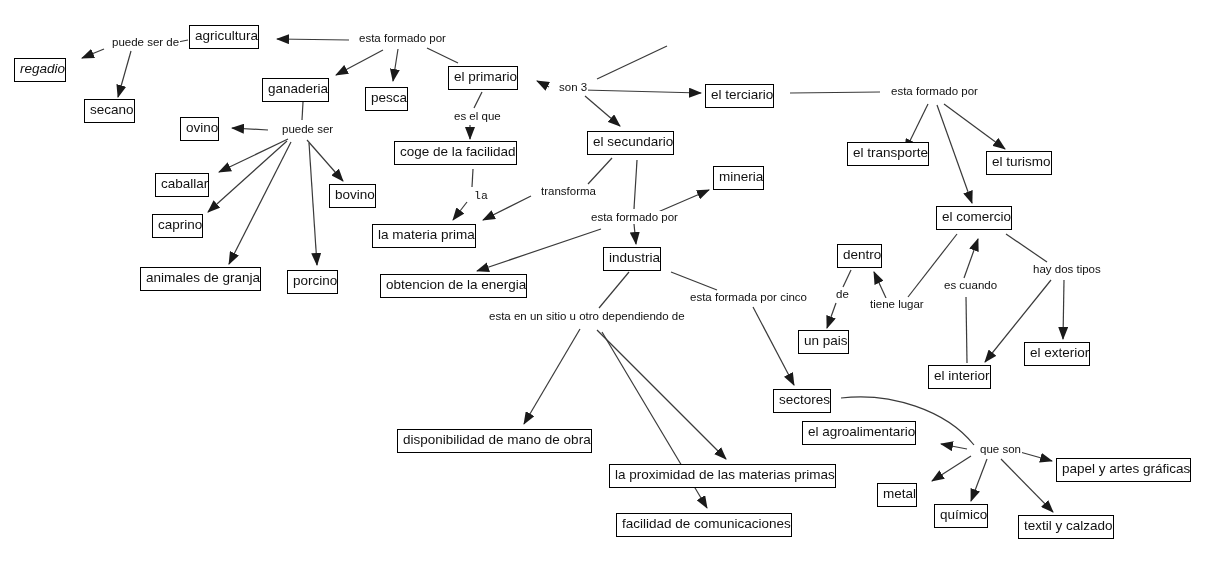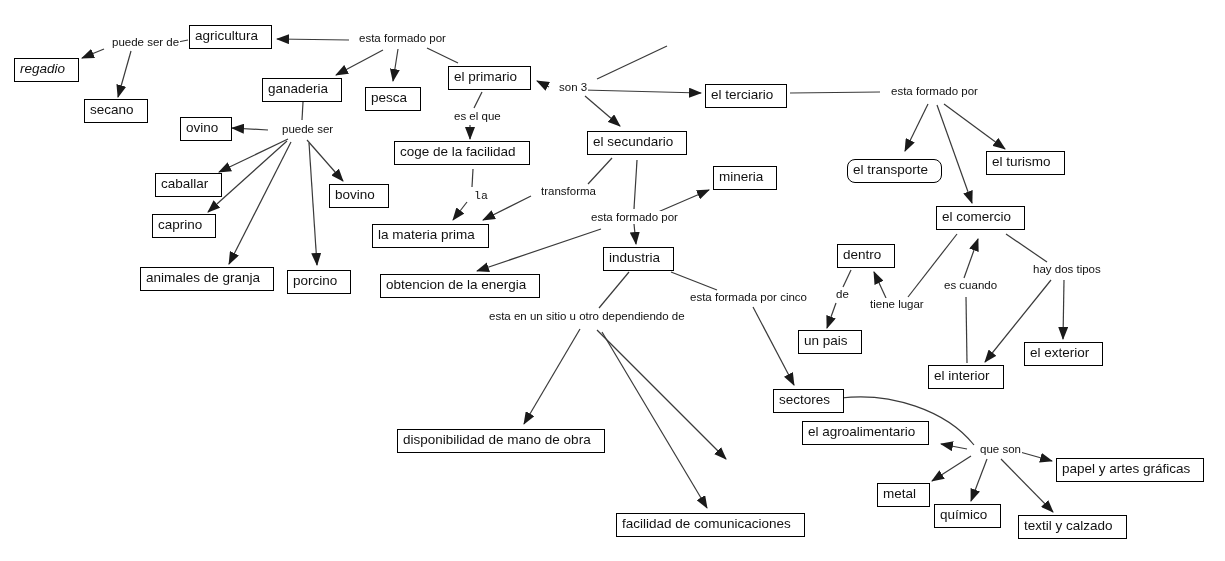--- a/index.html
+++ b/index.html
@@ -3,21 +3,21 @@
 <meta charset="utf-8">
 <style>
   html,body{margin:0;padding:0;background:#ffffff;}
   .canvas{
     position:relative;width:1225px;height:561px;background:#ffffff;
     font-family:"Liberation Sans",sans-serif;overflow:hidden;
   }
   svg.edges{position:absolute;left:0;top:0;pointer-events:none;}
   .node{
     position:absolute;border:1px solid #000;background:#fff;color:#111;
-    padding:2px 13px 3px 5px;font-size:13.5px;line-height:1.25;white-space:nowrap;
+    padding:2px 0 3px 5px;font-size:13.5px;line-height:1.25;white-space:nowrap;
     box-sizing:border-box;
   }
   .title-node{font-size:15px;letter-spacing:.3px;padding:2px 7px 3px 7px;}
   .link-label{
     position:absolute;color:#111;font-size:11.5px;line-height:1.1;
     white-space:nowrap;background:#fff;padding:0 1px;margin-left:7px;
   }
 </style>
 </head>
 <body>
@@ -96,28 +96,29 @@
     <div class="node" style="left: 152px; top: 214px;">caprino</div>
     <div class="node" style="left: 329px; top: 184px;">bovino</div>
     <div class="node" style="left: 140px; top: 267px;">animales de granja</div>
     <div class="node" style="left: 287px; top: 270px;">porcino</div>
     <div class="node" style="left: 394px; top: 141px;">coge de la facilidad</div>
     <div class="node" style="left: 372px; top: 224px;">la materia prima</div>
     <div class="node" style="left: 713px; top: 166px;">mineria</div>
     <div class="node" style="left: 603px; top: 247px;">industria</div>
     <div class="node" style="left: 351px; top: 274px; margin-left: 29px;">obtencion de la energia</div>
     <div class="node" style="left: 397px; top: 429px;">disponibilidad de mano de obra</div>
+    <div class="node" style="left: 609px; top: 464px;">la proximidad de las materias primas</div>
     <div class="node" style="left: 616px; top: 513px;">facilidad de comunicaciones</div>
     <div class="node" style="left: 773px; top: 389px;">sectores</div>
     <div class="node" style="left: 802px; top: 421px;">el agroalimentario</div>
     <div class="node" style="left: 877px; top: 483px;">metal</div>
     <div class="node" style="left: 934px; top: 504px;">químico</div>
     <div class="node" style="left: 1018px; top: 515px;">textil y calzado</div>
     <div class="node" style="left: 1056px; top: 458px;">papel y artes gráficas</div>
-    <div class="node" style="left: 847px; top: 159px; border-radius: 8px;">el transporte</div>
+    <div class="node" style="left: 847px; top: 142px;">el transporte</div>
     <div class="node" style="left: 986px; top: 151px;">el turismo</div>
     <div class="node" style="left: 936px; top: 206px;">el comercio</div>
     <div class="node" style="left: 837px; top: 244px;">dentro</div>
     <div class="node" style="left: 798px; top: 330px;">un pais</div>
     <div class="node" style="left: 928px; top: 365px;">el interior</div>
     <div class="node" style="left: 1024px; top: 342px;">el exterior</div>
     <div class="link-label" style="left: 104px; top: 36px;">puede ser de</div>
     <div class="link-label" style="left: 351px; top: 32px;">esta formado por</div>
     <div class="link-label" style="left: 551px; top: 81px;">son 3</div>
     <div class="link-label" style="left: 446px; top: 110px;">es el que</div>

